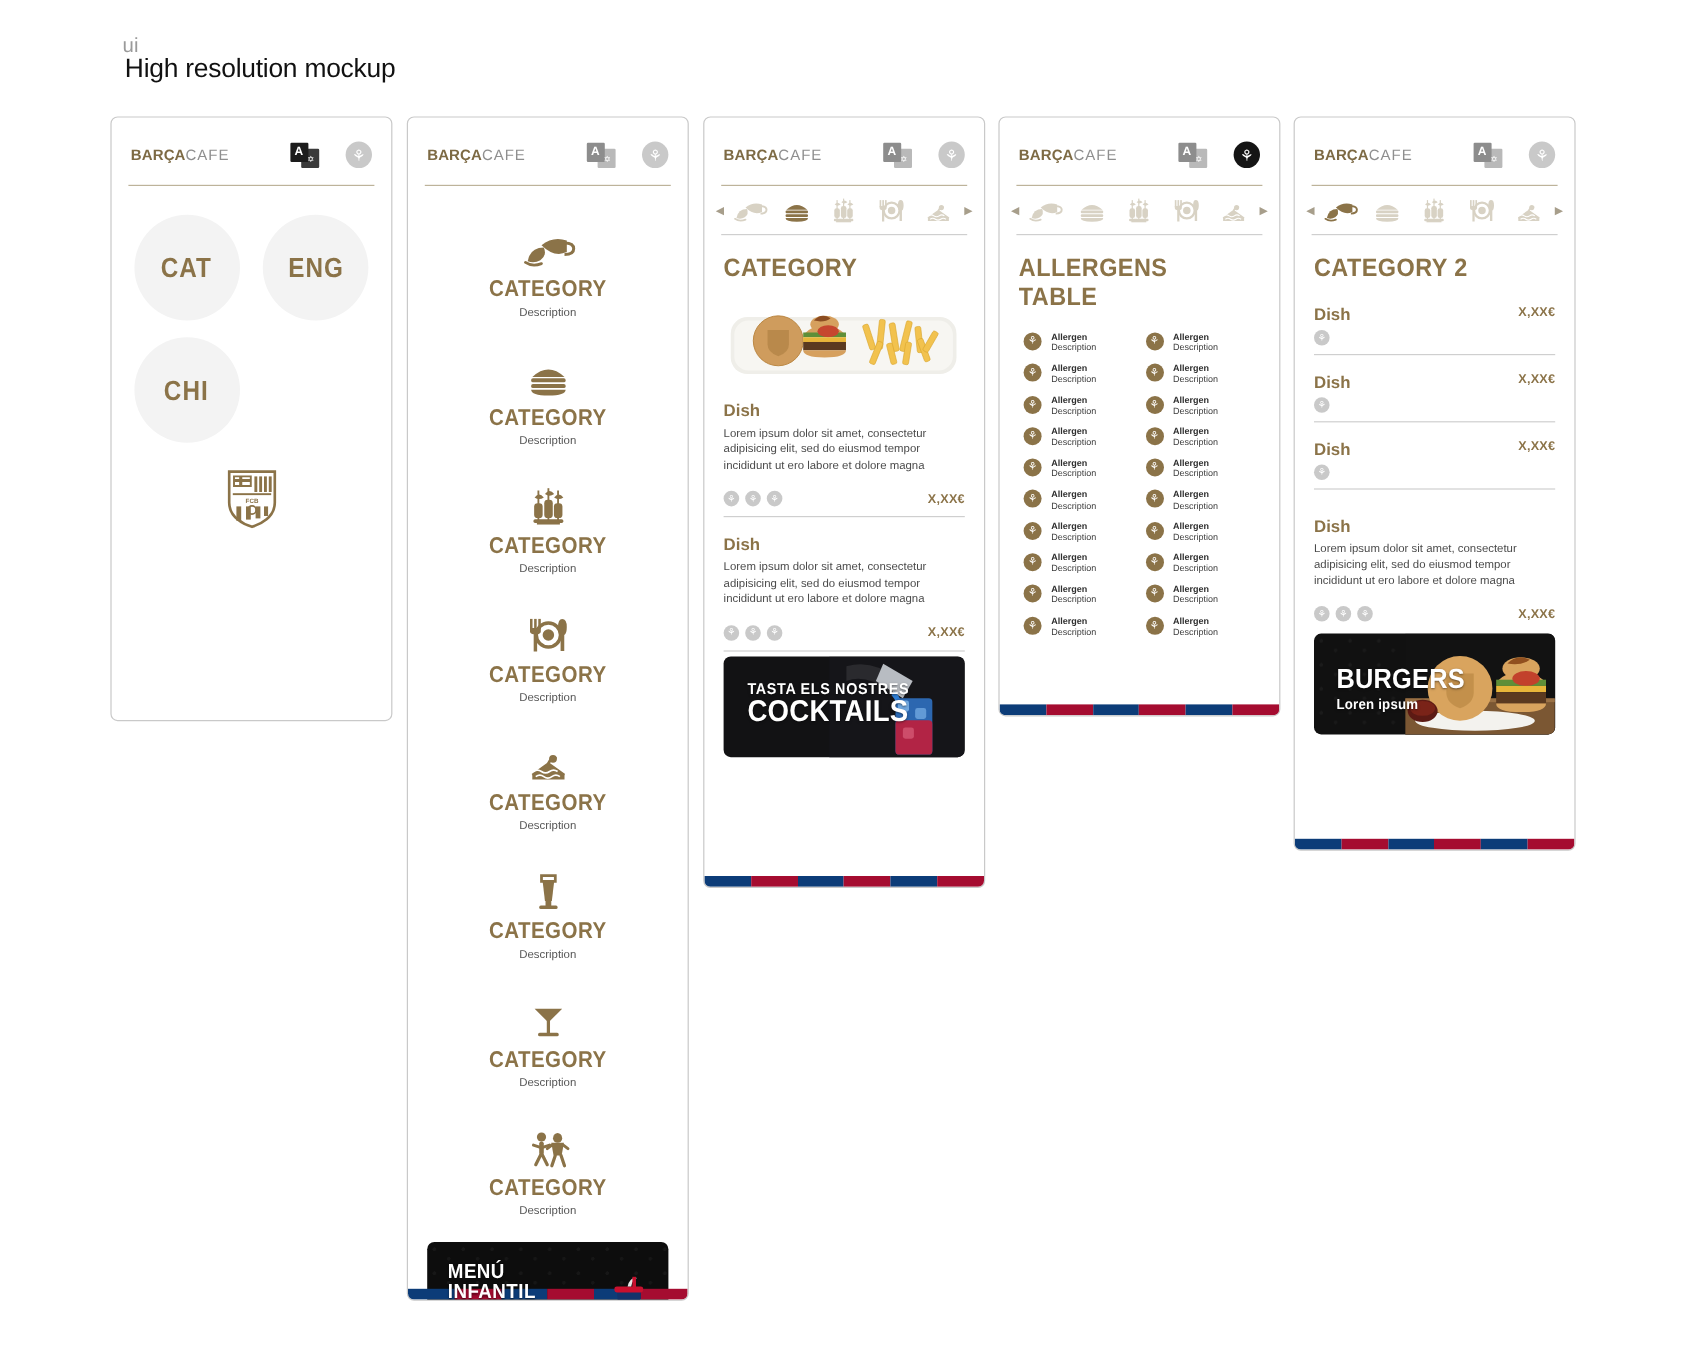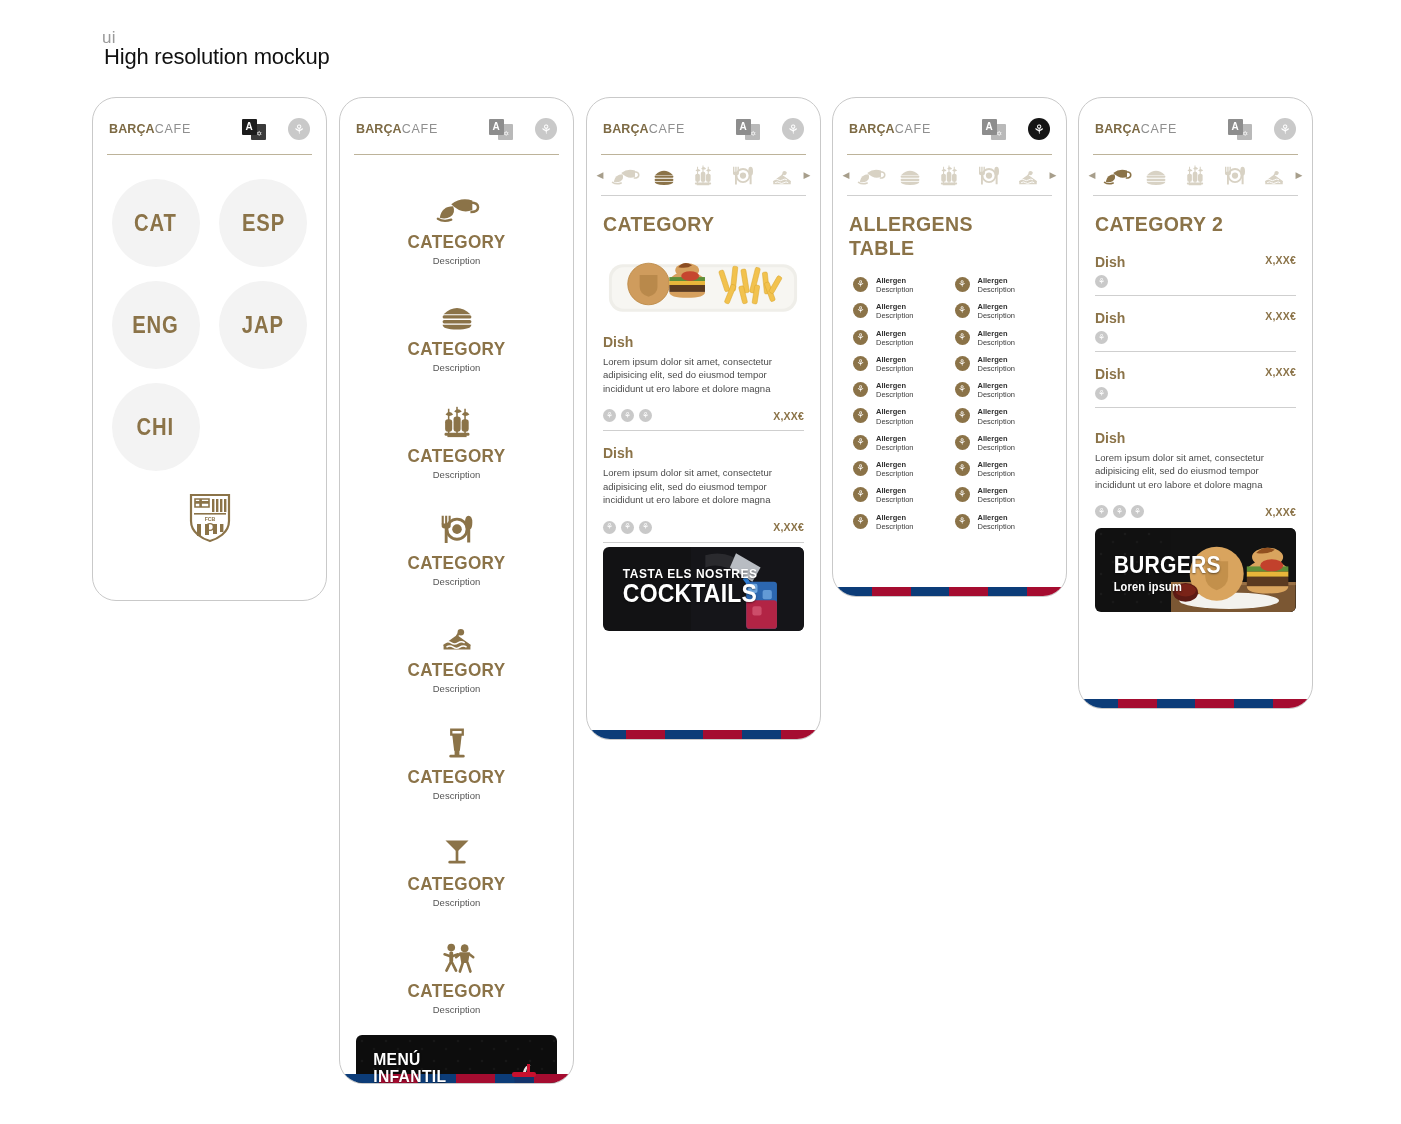--- a/index.html
+++ b/index.html
@@ -19,21 +19,21 @@
   .hdr-title {
     position: absolute; left: 104px; top: 44px;
     font-size: 22px; color: #111; letter-spacing: -.2px;
   }
 
   
   .phone {
     position: absolute;
     background: #ffffff;
     border: 1px solid #c9c9c9;
-    border-radius: 24px;
+    border-radius: 6px;
     overflow: hidden;
   }
   .inner { position: relative; width: 100%; height: 100%; }
 
   
   .appbar {
     display: flex; align-items: center;
     padding: 16px 16px 0 16px;
     height: 46px;
   }
@@ -241,27 +241,21 @@
             <div class="w">⚘</div>
           </div>
       </div>
       <div class="rule"></div>
 
       <div class="lang-grid" id="lang-grid">
           <div class="lang-btn">
             <span>CAT</span>
           </div>
           <div class="lang-btn">
-            <span>ESP</span>
-          </div>
-          <div class="lang-btn">
             <span>ENG</span>
-          </div>
-          <div class="lang-btn">
-            <span>JAP</span>
           </div>
           <div class="lang-btn">
             <span>CHI</span>
           </div>
         </div>
 
       <div class="crest-wrap">
         <svg class="crest" viewBox="0 0 44 50">
           <path d="M3 2 h38 v26 c0 12 -12 18 -19 20 C15 46 3 40 3 28 Z" fill="none" stroke="#8b7348" stroke-width="2.2"></path>
           <path d="M7 6 h14 v8 h-14 Z" fill="none" stroke="#8b7348" stroke-width="1.6"></path>

